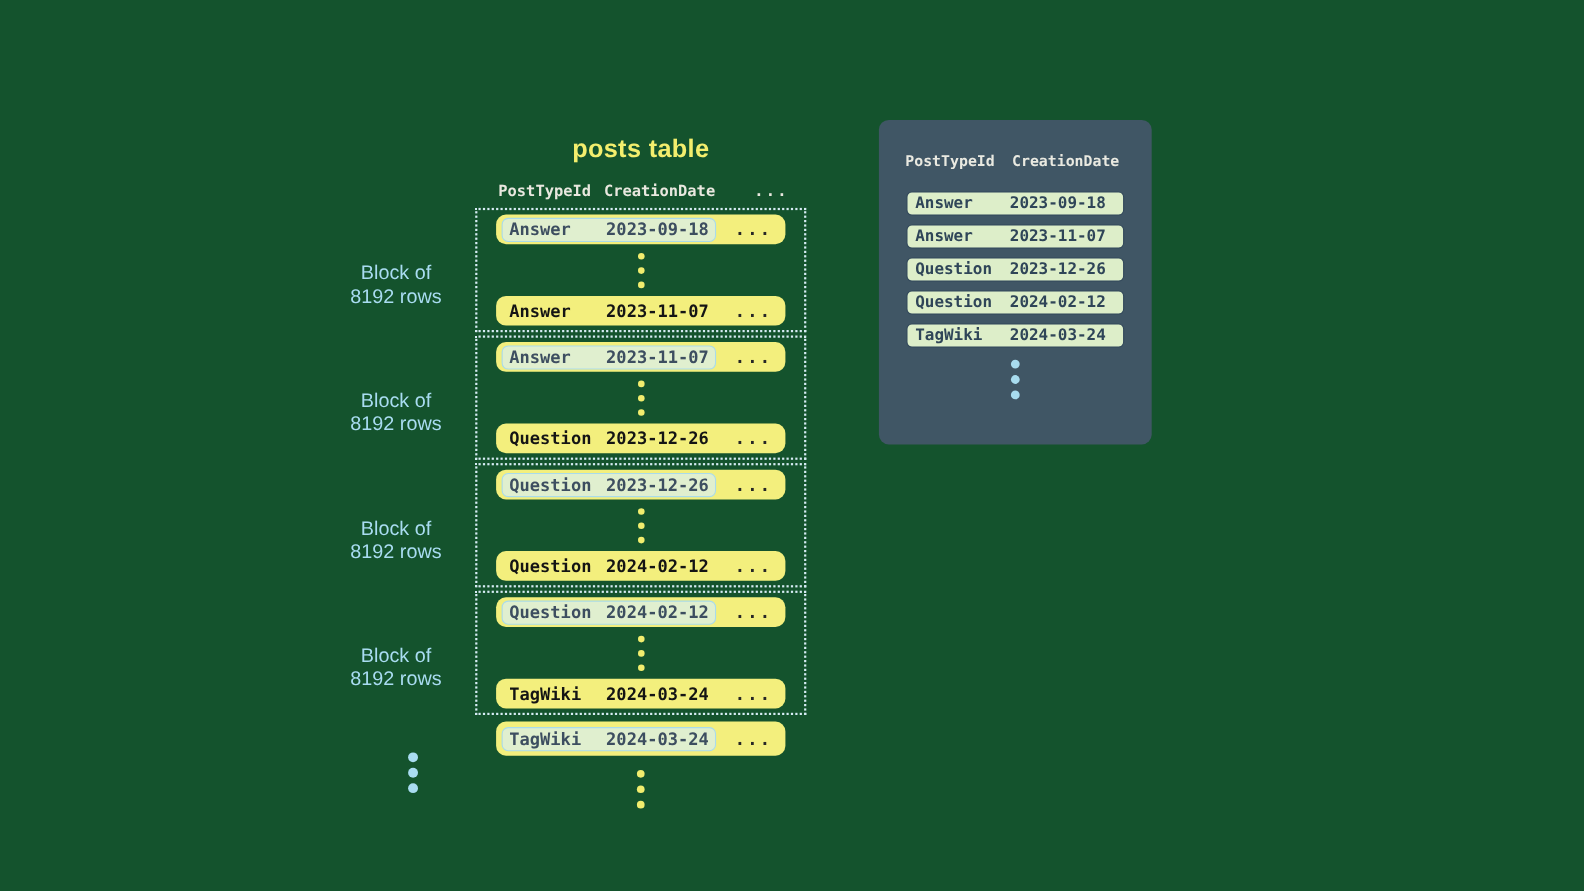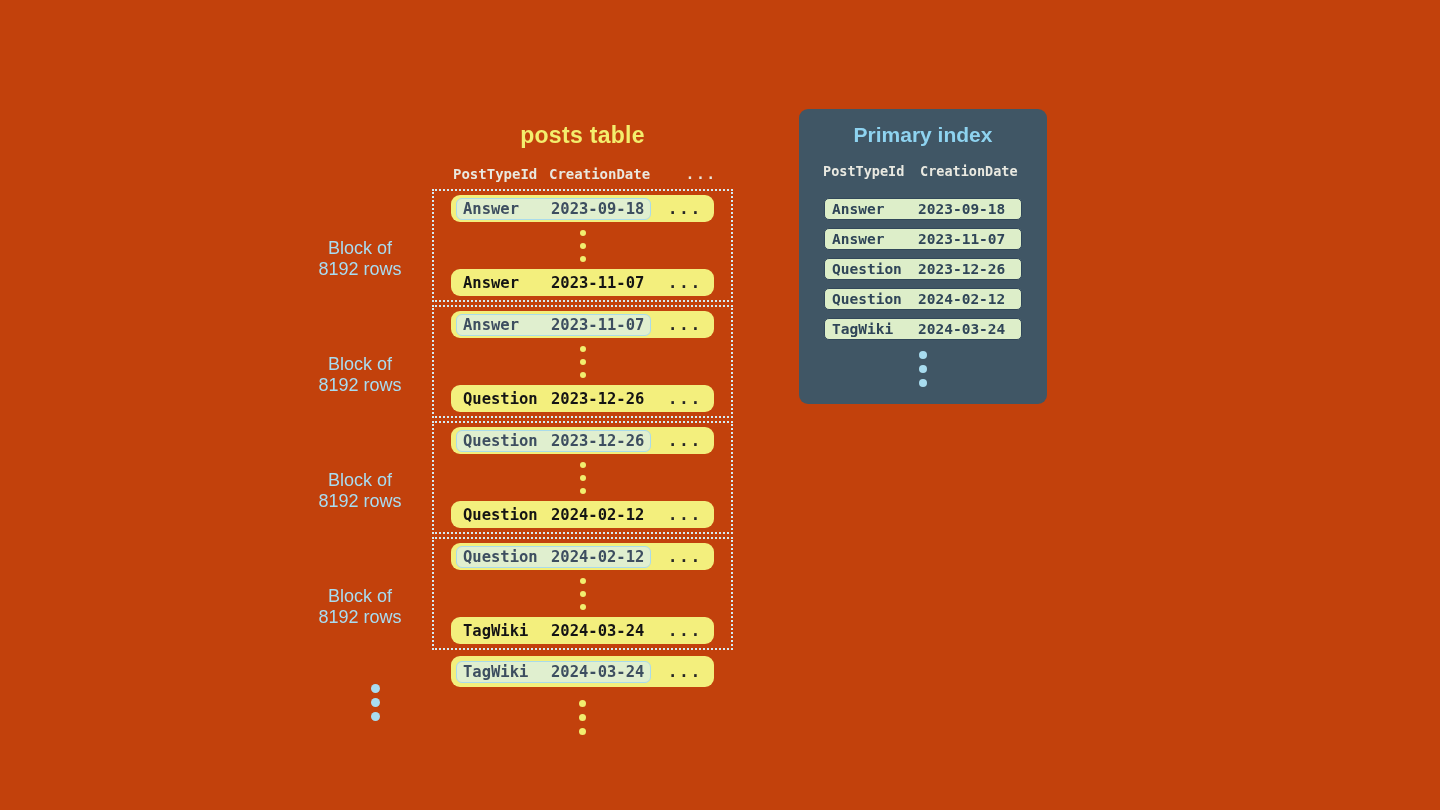--- a/index.html
+++ b/index.html
@@ -1,18 +1,18 @@
 <!DOCTYPE html>
 <html><head>
 <meta charset="utf-8">
 <style>
   html,body { margin:0; padding:0; background:#000; }
   .canvas {
     position:relative; width:1440px; height:810px;
-    background:#c2410c; overflow:hidden;
+    background:#14532d; overflow:hidden;
     font-family:"DejaVu Sans Mono", monospace;
   }
 
   
   .pt-title {
     position:absolute; left:432px; top:122px; width:301px;
     text-align:center; font-family:"Liberation Sans", sans-serif;
     font-size:23px; font-weight:600; color:#f3ee6d; letter-spacing:0.3px;
   }
   .pt-header {
@@ -221,21 +221,20 @@
     <span>Block of</span>
     <span>8192 rows</span>
   </div>
   <div class="vdots leftdots">
       <i></i>
       <i></i>
       <i></i>
     </div>
 
   <div class="panel">
-    <div class="panel-title">Primary index</div>
     <div class="panel-header">
       <span class="ph-type">PostTypeId</span>
       <span class="ph-date">CreationDate</span>
     </div>
     <div class="prows">
       <div class="prow">
         <span class="ct">Answer</span>
         <span class="cd">2023-09-18</span>
       </div>
       <div class="prow">

